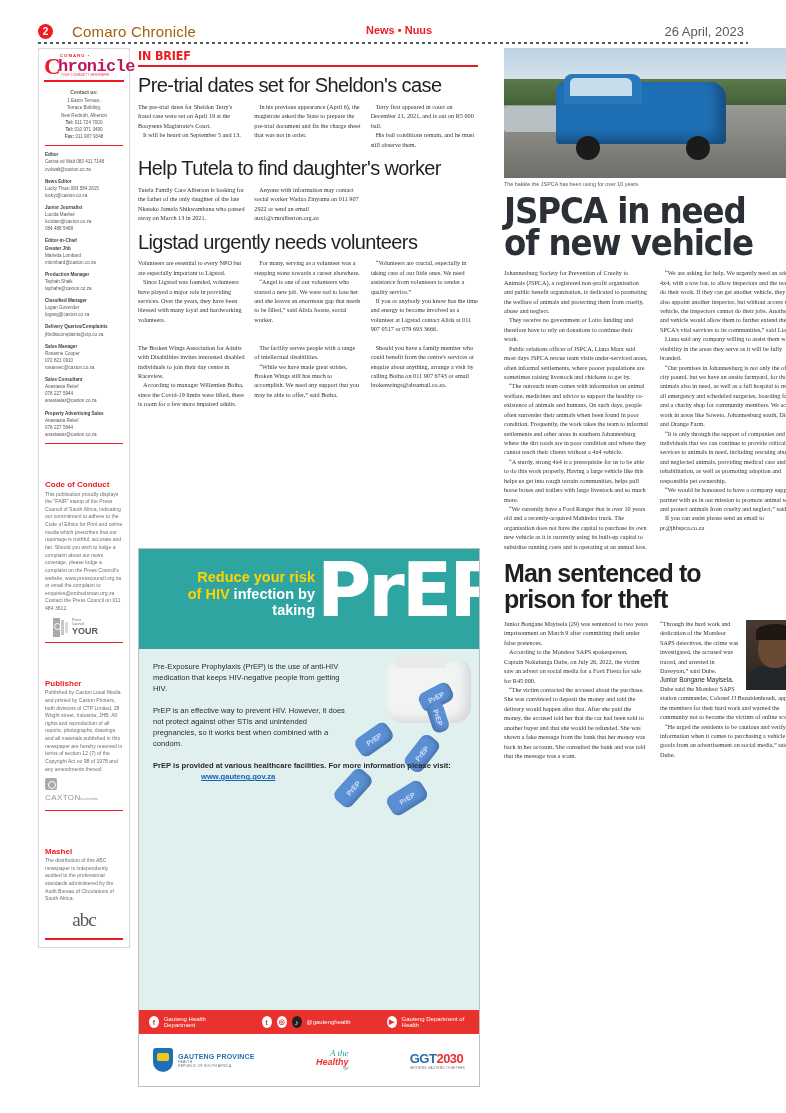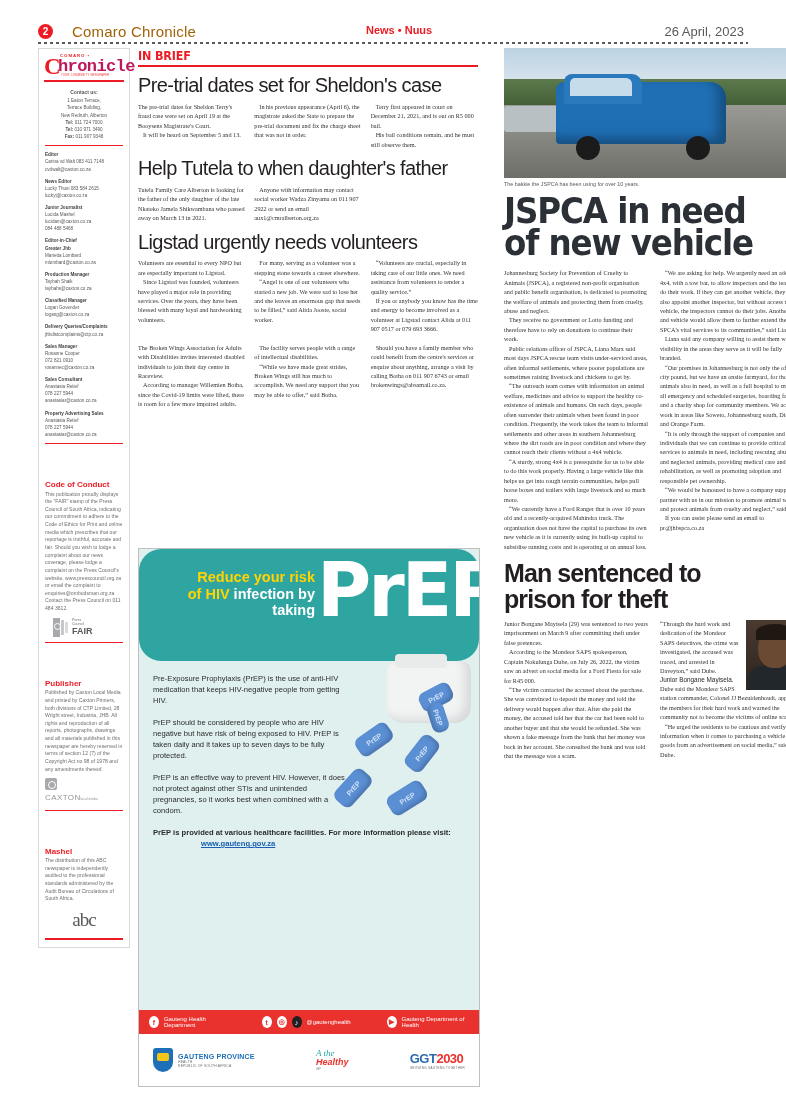--- a/index.html
+++ b/index.html
@@ -110,21 +110,21 @@
   .bodytxt p{margin:0;text-indent:0;}
   .bodytxt p + p{text-indent:5px;}
   .brief-block{margin-bottom:9px;}
 
   
   .ad{
     position:absolute;left:138px;top:548px;width:340px;height:537px;
     background:#dff0ef;border:1px solid #bfbfbf;overflow:hidden;
   }
   .ad-top{
-    position:relative;height:112px;background:#2fa5a2;border-radius:22px;
+    position:relative;height:100px;background:#2fa5a2;
   }
   .ad-slogan{
     position:absolute;left:16px;top:20px;width:160px;text-align:right;
     font-size:14.5px;line-height:1.14;font-weight:bold;color:#fff;
   }
   .ad-slogan .y{color:#ffd400;}
   .ad-prep{
     position:absolute;left:178px;top:4px;font-size:74px;line-height:74px;font-weight:bold;
     color:#fff;letter-spacing:-3px;font-family:"DejaVu Sans",sans-serif;
   }
@@ -162,21 +162,21 @@
   .ad-logos{
     position:absolute;left:0;bottom:0;width:100%;height:52px;background:#ffffff;
     display:flex;align-items:center;justify-content:space-between;padding:0 14px;box-sizing:border-box;
   }
   .gp{display:flex;align-items:center;gap:5px;}
   .gp-crest{width:20px;height:24px;background:#1d6fb8;border-radius:3px 3px 10px 10px;
             position:relative;}
   .gp-crest:after{content:"";position:absolute;left:4px;top:5px;width:12px;height:8px;background:#f5c518;border-radius:2px;}
   .gp-txt .t1{font-size:7px;font-weight:bold;color:#1d6fb8;letter-spacing:.2px;}
   .gp-txt .t2{font-size:3.4px;color:#6d6e71;letter-spacing:.2px;}
-  .healthy{text-align:left;}
+  .healthy{text-align:right;}
   .healthy .h1{font-size:9px;color:#2fa5a2;font-family:"Liberation Serif",serif;font-style:italic;line-height:1;}
   .healthy .h2{font-size:9px;color:#e9322e;font-weight:bold;line-height:1;font-style:italic;}
   .healthy .h3{font-size:3.4px;color:#6d6e71;}
   .ggt .g1{font-size:13px;font-weight:bold;color:#2b6cb0;letter-spacing:-.5px;}
   .ggt .g1 em{font-style:normal;color:#e9322e;}
   .ggt .g2{font-size:3px;color:#6d6e71;letter-spacing:.3px;}
 
   
   .right{position:absolute;left:504px;top:48px;width:300px;}
   .photo{
@@ -324,21 +324,21 @@
       <div class="fairlogo">
         <div class="fair-mark">
           <div class="b1"></div>
             <div class="b2"></div>
             <div class="b3"></div>
             <div class="circ"></div>
         </div>
         <div class="fair-txt">
           <div class="pc">Press</div>
           <div class="pc">Council</div>
-          <div class="fw">FAIR</div>
+          <div class="fw">YOUR</div>
         </div>
       </div>
 
       <div class="sb-hr"></div>
 
       <div class="sb-head-red">Publisher</div>
       <div class="sb-body">Published by Caxton Local Media and printed by Caxton Printers, both divisions of CTP Limited, 28 Wright street, Industria, JHB. All rights and reproduction of all reports, photographs, drawings and all materials published in this newspaper are hereby reserved in terms of section 12 (7) of the Copyright Act no 98 of 1978 and any amendments thereof.</div>
 
       <div class="caxton">
         <div class="cx-mark"></div>
@@ -365,21 +365,21 @@
       <div class="cols3 bodytxt">
         <p>The pre-trial dates for Sheldon Terry's fraud case were set on April 19 at the Booysens Magistrate's Court.</p>
         <p>It will be heard on September 5 and 13.</p>
         <p>In his previous appearance (April 6), the magistrate asked the State to prepare the pre-trial document and fix the charge sheet that was not in order.</p>
         <p>Terry first appeared in court on December 21, 2021, and is out on R5 000 bail.</p>
         <p>His bail conditions remain, and he must still observe them.</p>
       </div>
     </article>
 
     <article class="brief-block">
-      <h2 class="hl">Help Tutela to when daughter's father</h2>
+      <h2 class="hl">Help Tutela to find daughter's worker</h2>
       <div class="cols3 bodytxt">
         <p>Tutela Family Care Alberton is looking for the father of the only daughter of the late Nkateko Jamela Shikwambana who passed away on March 13 in 2021.</p>
         <p>Anyone with information may contact social worker Wadza Zinyama on 011 907 2922 or send an email aux1@cmralberton.org.za</p>
       </div>
     </article>
 
     <article class="brief-block">
       <h2 class="hl">Ligstad urgently needs volunteers</h2>
       <div class="cols3 bodytxt">
         <p>Volunteers are essential to every NPO but are especially important to Ligstad.</p>
@@ -429,21 +429,20 @@
       <div class="pill" style="left:6px;top:120px;width:40px;height:22px;transform:rotate(-48deg);">
           <span>PrEP</span>
         </div>
       <div class="pill" style="left:60px;top:130px;width:40px;height:22px;transform:rotate(-32deg);">
           <span>PrEP</span>
         </div>
     </div>
 
     <div class="ad-body">
       <div class="ad-p">Pre-Exposure Prophylaxis (PrEP) is the use of anti-HIV medication that keeps HIV-negative people from getting HIV.</div>
-      <div class="ad-p">PrEP should be considered by people who are HIV negative but have risk of being exposed to HIV. PrEP is taken daily and it takes up to seven days to be fully protected.</div>
       <div class="ad-p">PrEP is an effective way to prevent HIV. However, it does not protect against other STIs and unintended pregnancies, so it works best when combined with a condom.</div>
       <div class="ad-p wide">
         <span>PrEP is provided at various healthcare facilities. For more information please visit:</span>
         <span class="url">www.gauteng.gov.za</span>
       </div>
     </div>
 
     <div class="ad-foot">
       <span class="soc">f</span>
       <span class="lbl">Gauteng Health Department</span>

